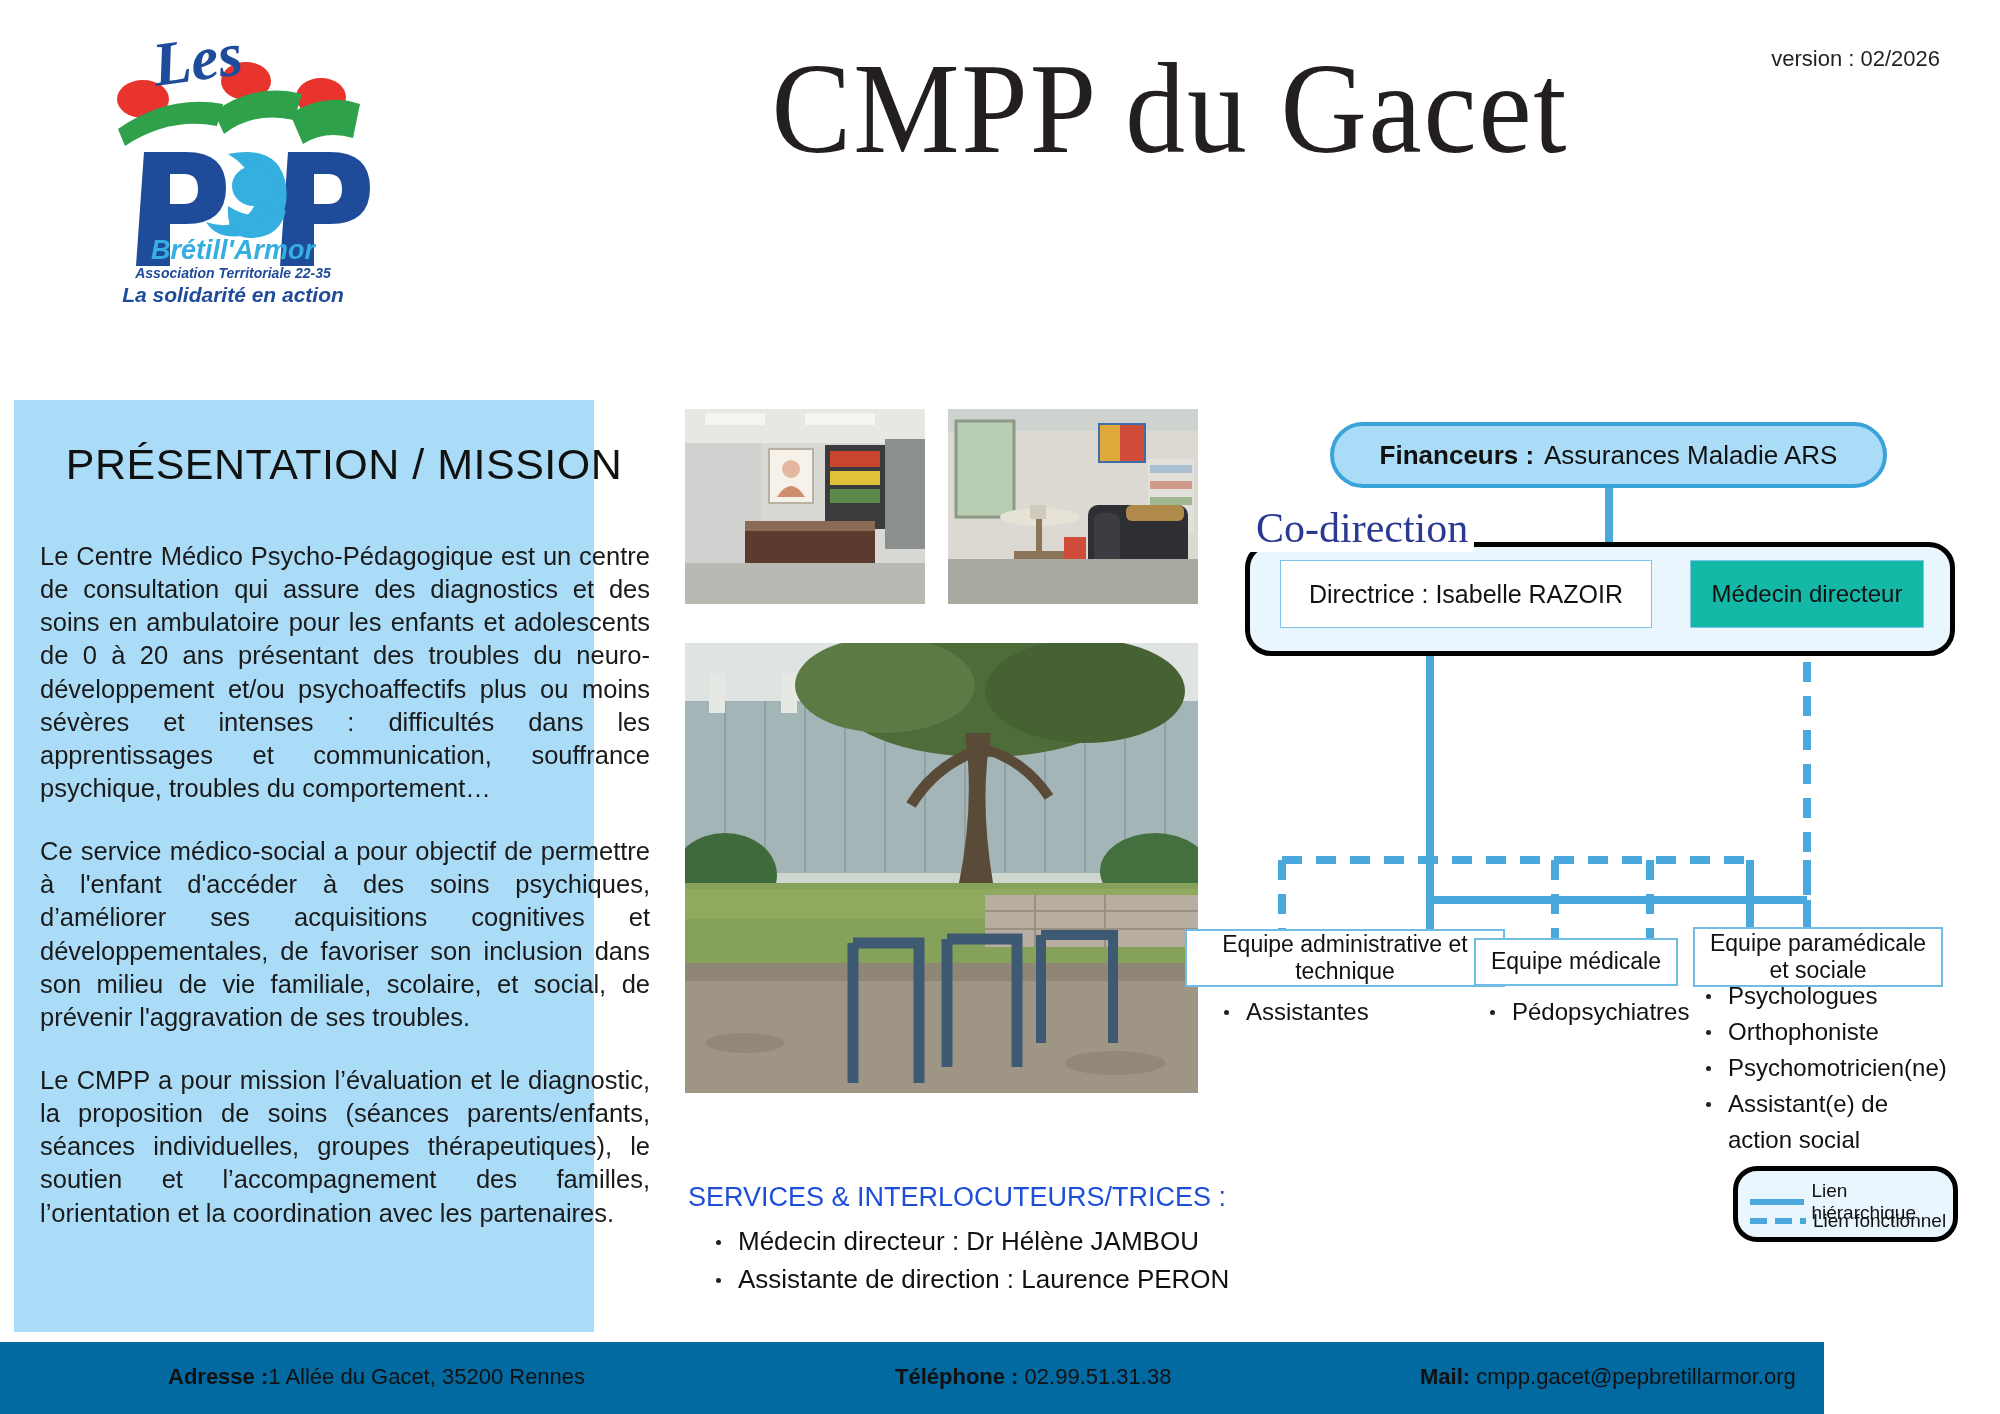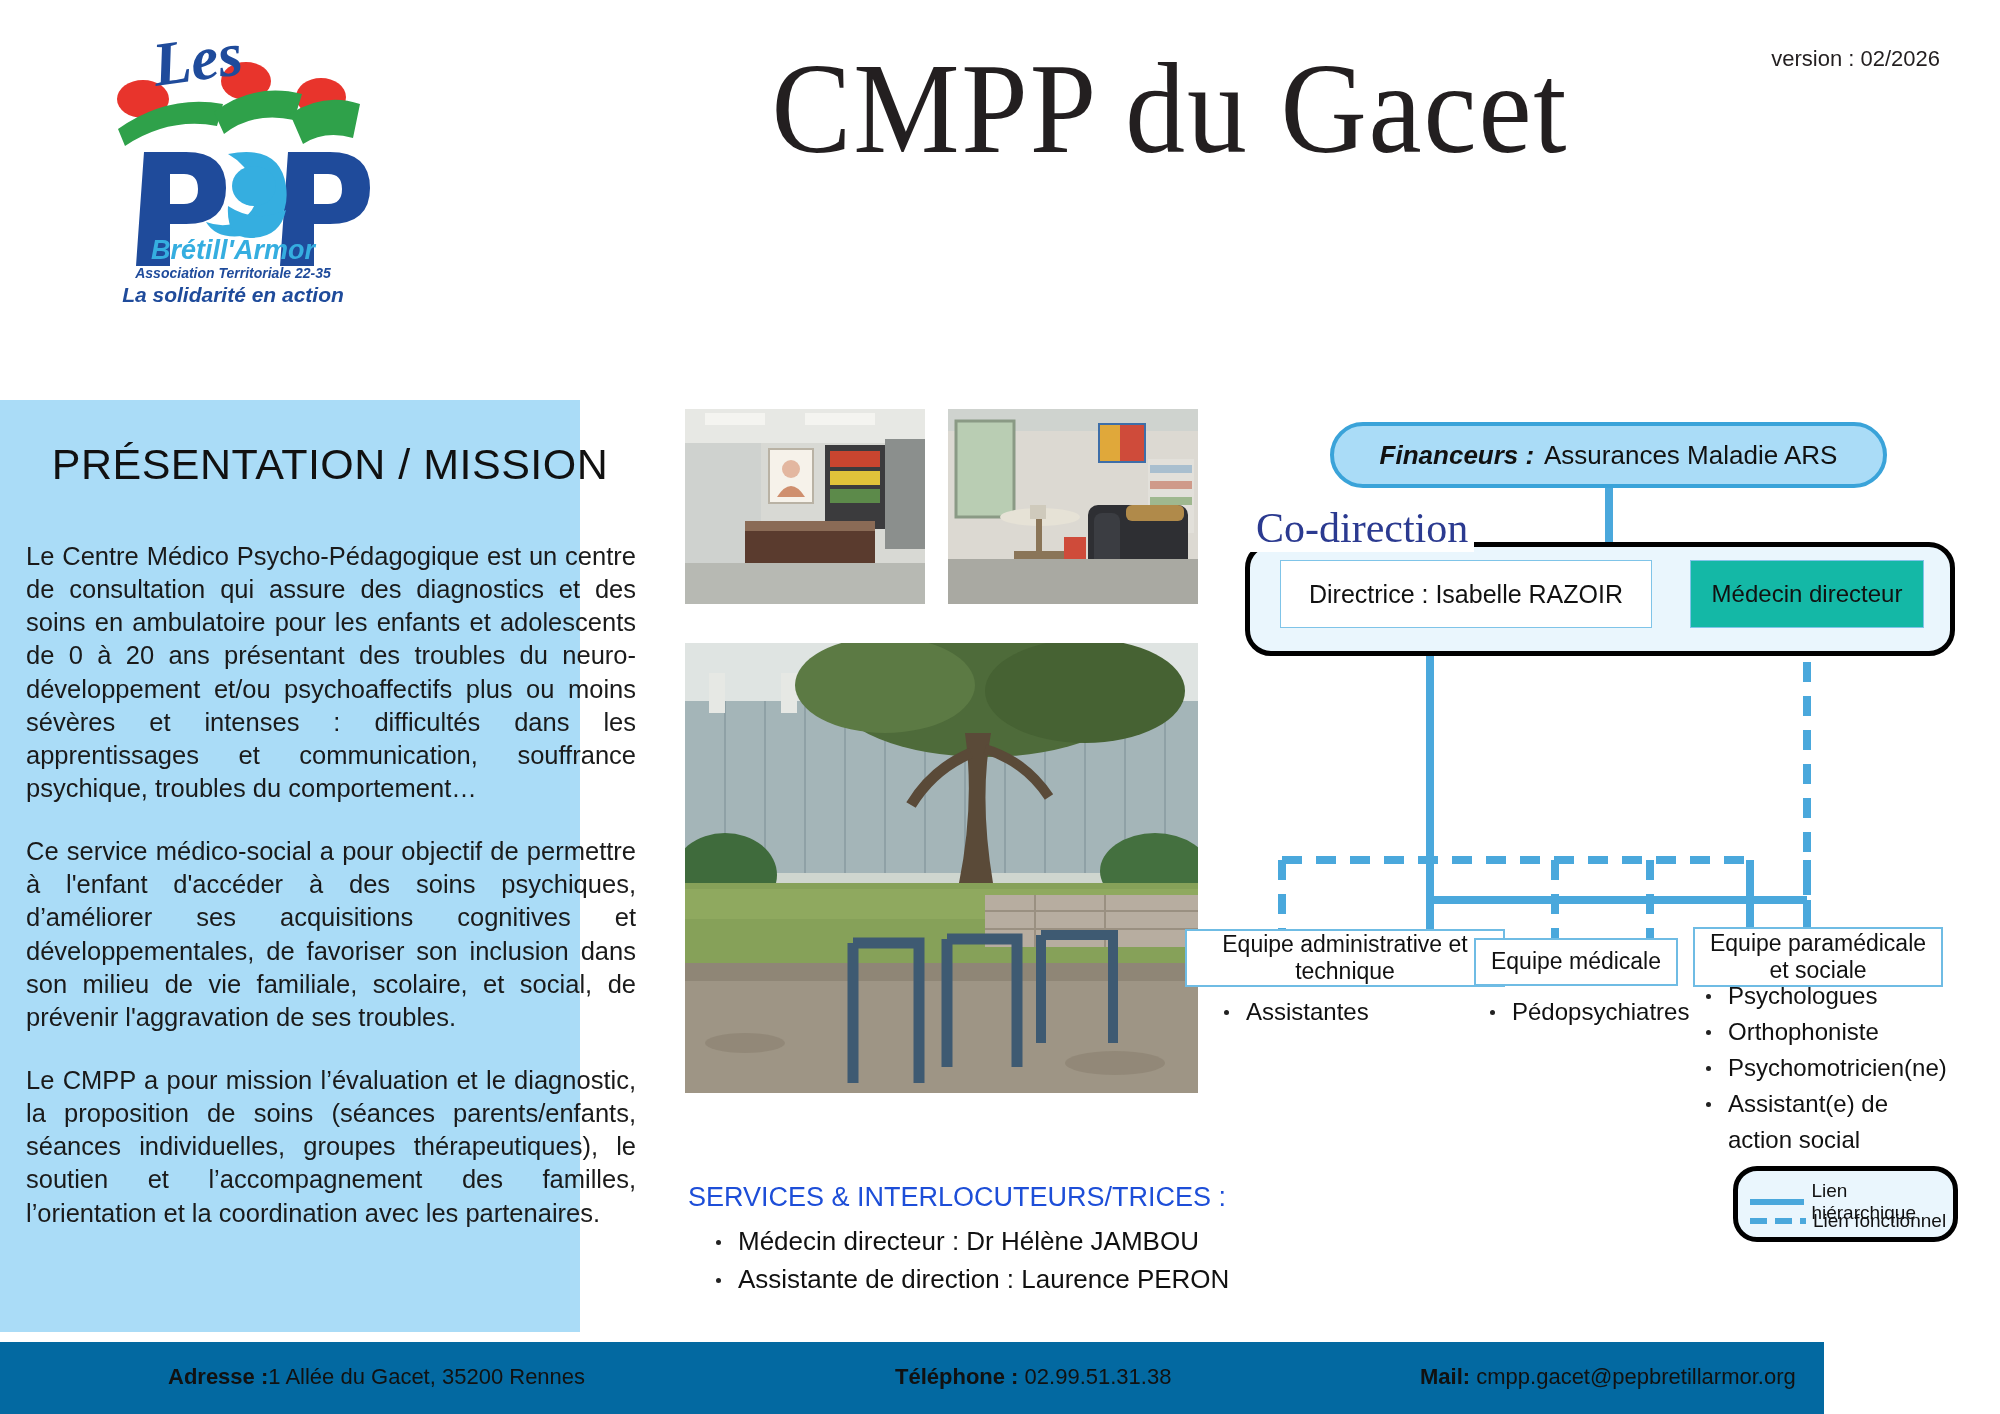--- a/index.html
+++ b/index.html
@@ -25,21 +25,21 @@
     transform:scaleX(0.92);transform-origin:center top;
     white-space:nowrap;
   }
   .version{
     position:absolute;right:60px;top:46px;
     font-size:22px;color:#231f20;
   }
 
   
   .left-panel{
-    position:absolute;left:0;top:400px;width:580px;height:932px;
+    position:absolute;left:14px;top:400px;width:580px;height:932px;
     background:#aadcf7;
   }
   .panel-title{
     position:absolute;left:0;top:40px;width:660px;text-align:center;
     font-size:43px;color:#111;letter-spacing:0.5px;
   }
   .panel-body{
     position:absolute;left:26px;top:140px;width:610px;
     font-size:25.5px;line-height:1.30;color:#1a1a1a;
     text-align:justify;
@@ -73,21 +73,21 @@
   .node{
     position:absolute;box-sizing:border-box;
     display:flex;align-items:center;justify-content:center;
     text-align:center;color:#111;
   }
   .financeurs{
     left:140px;top:22px;width:557px;height:66px;
     background:#aadcf7;border:4px solid #3aa3d9;border-radius:33px;
     font-size:26px;
   }
-  .financeurs b{margin-right:4px;font-style:italic;}
+  .financeurs b{margin-right:4px;}
 
   .codir-frame{
     position:absolute;left:55px;top:142px;width:700px;height:104px;
     border:5px solid #000;border-radius:26px;background:#eaf6fd;
   }
   .codir-label{
     position:absolute;left:60px;top:104px;
     font-family:"Liberation Serif",serif;font-size:42px;color:#2b3a90;
     background:#fff;padding:0 6px;z-index:6;
   }

